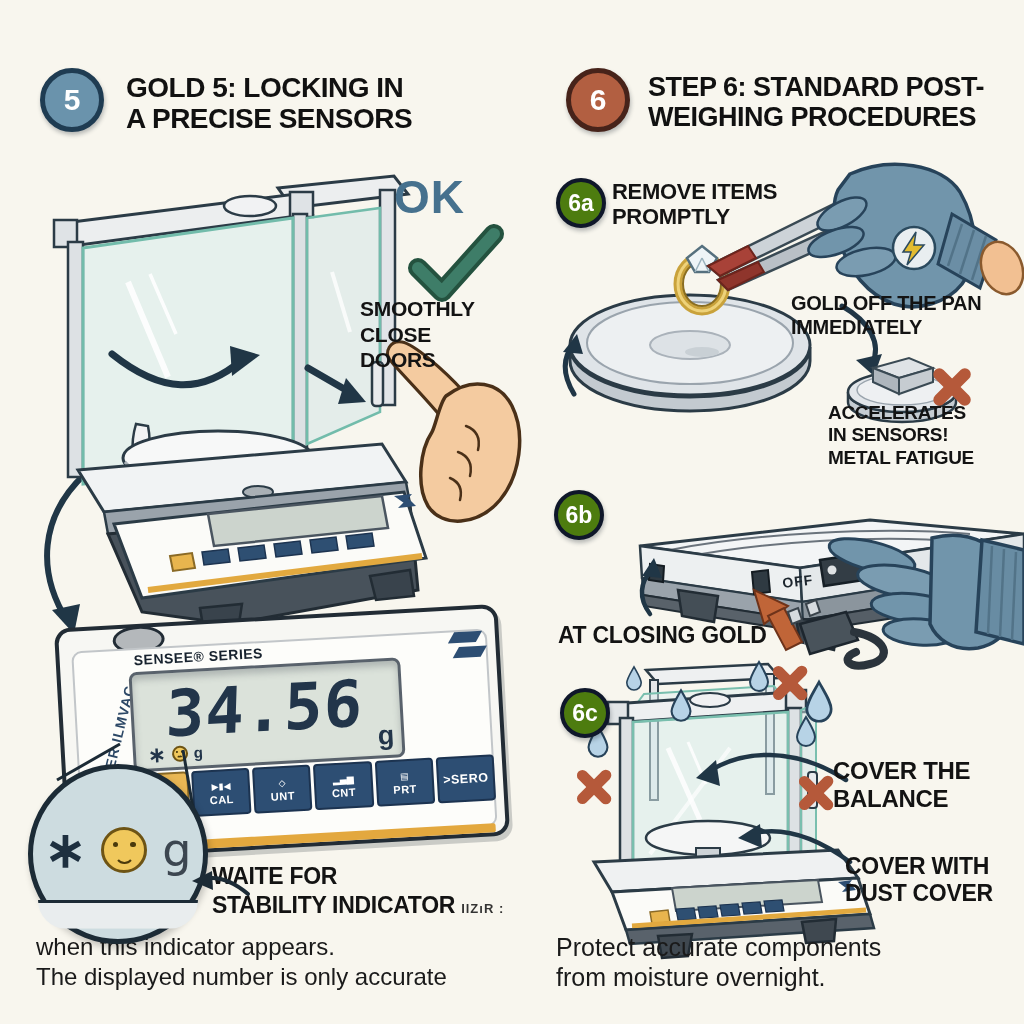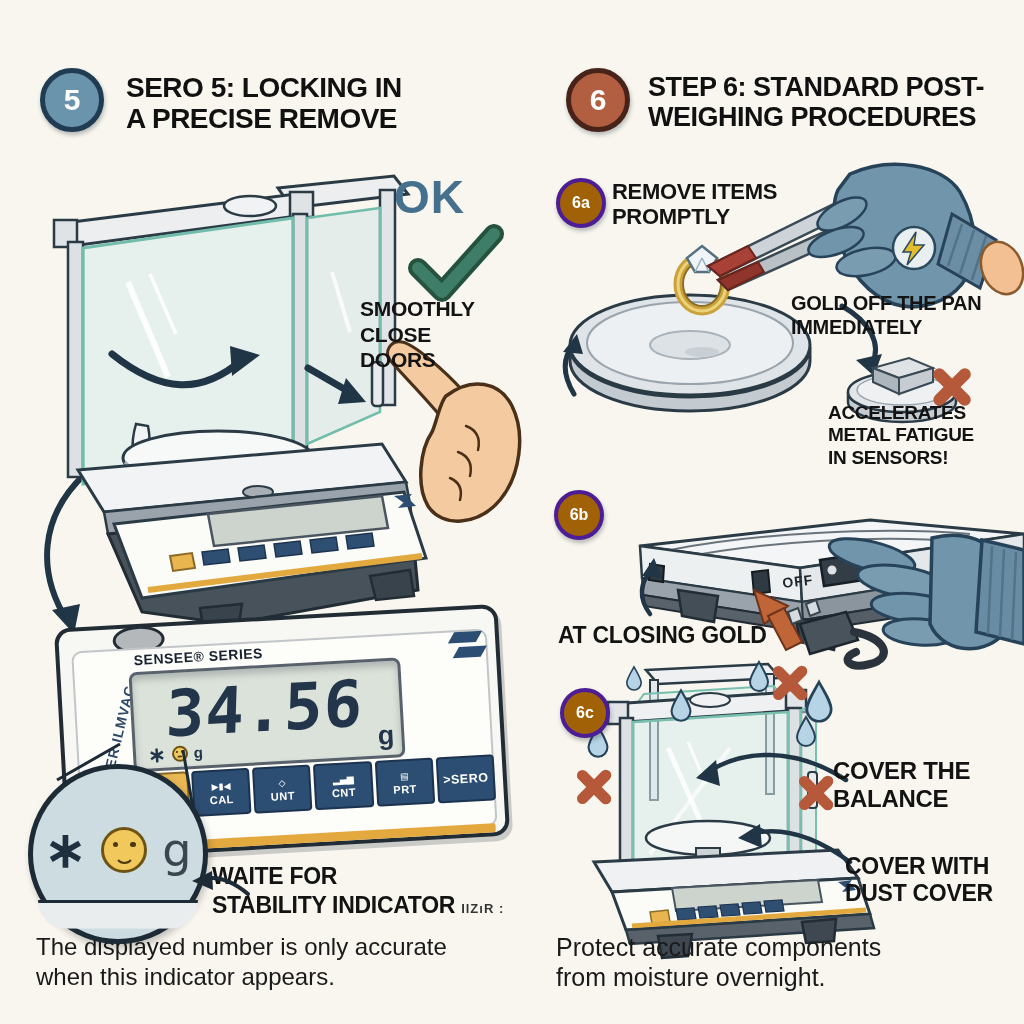--- a/index.html
+++ b/index.html
@@ -2,21 +2,21 @@
 <html><head>
 <meta charset="utf-8">
 <style>
   html,body{margin:0;padding:0}
   .page{position:relative;width:1024px;height:1024px;background:#f8f6ee;overflow:hidden;
         font-family:"Liberation Sans",sans-serif;color:#161616}
   .abs{position:absolute}
   .badge{position:absolute;border-radius:50%;display:flex;align-items:center;justify-content:center;
          color:#fff;font-weight:bold;box-shadow:1px 3px 4px rgba(30,40,50,.3);z-index:5}
   .b5{width:54px;height:54px;background:#6a93ac;border:5px solid #1f3c52;font-size:30px}
-  .rust{width:42px;height:42px;background:#a16207;border:4px solid #4c1d95;font-size:16px}
+  .rust{width:42px;height:42px;background:#4d7c0f;border:4px solid #0f172a;font-size:23px}
   .h1{position:absolute;font-weight:bold;font-size:28px;line-height:1.12;letter-spacing:-.5px;color:#111;z-index:5}
   .h2{position:absolute;font-weight:bold;color:#131313;letter-spacing:-.3px;z-index:5}
   .body-t{position:absolute;color:#1a1a1a;z-index:5}
   .center{text-align:left}
   
   .xmark{position:absolute;z-index:6}
   .xmark i,.xmark b{position:absolute;left:50%;top:50%;width:104%;height:26%;background:#b5593a;border-radius:6px}
   .xmark i{transform:translate(-50%,-50%) rotate(45deg)}
   .xmark b{transform:translate(-50%,-50%) rotate(-45deg)}
   
@@ -73,22 +73,22 @@
 </style>
 </head>
 <body>
 
 <div class="page">
 
   <div class="badge b5" style="left:40px;top:68px">
     <span>5</span>
   </div>
   <div class="h1" style="left:126px;top:72px;width:360px">
-    <div>SERO 5: LOCKING IN</div>
-    <div>A PRECISE REMOVE</div>
+    <div>GOLD 5: LOCKING IN</div>
+    <div>A PRECISE SENSORS</div>
   </div>
 
   <svg class="abs" style="left:50px;top:162px;width:375px;height:470px;z-index:1" viewBox="0 0 375 470">
     <g>
       <polygon points="228,26 344,14 358,32 242,46" fill="#eceeef" stroke="#2b3b46" stroke-width="3"></polygon>
       <rect x="330" y="28" width="15" height="215" fill="#e2e5e8" stroke="#2b3b46" stroke-width="2.5"></rect>
       <polygon points="6,62 246,32 262,52 22,84" fill="#eceeef" stroke="#2b3b46" stroke-width="3"></polygon>
       <rect x="4" y="58" width="23" height="27" fill="#dfe3e6" stroke="#2b3b46" stroke-width="2.5"></rect>
       <rect x="240" y="30" width="23" height="25" fill="#dfe3e6" stroke="#2b3b46" stroke-width="2.5"></rect>
       <rect x="18" y="80" width="15" height="235" fill="#dde1e4" stroke="#2b3b46" stroke-width="2.5"></rect>
@@ -232,22 +232,22 @@
     <polygon points="24,7 4,17 25,26" fill="#1c2b36"></polygon>
   </svg>
   <div class="h2 center" style="left:212px;top:862px;width:306px;font-size:23px;line-height:1.25">
     <div>WAITE FOR</div>
     <div>
       <span>STABILITY INDICATOR</span>
       <span style="font-size:13px;opacity:.85;letter-spacing:1px">IlZıR :</span>
     </div>
   </div>
   <div class="body-t center" style="left:36px;top:932px;width:475px;font-size:24px;line-height:1.25">
+    <div>when this indicator appears.</div>
     <div>The displayed number is only accurate</div>
-    <div>when this indicator appears.</div>
   </div>
 
   <div class="badge b5" style="left:566px;top:68px;background:#b25f41;border-color:#47231a">
     <span>6</span>
   </div>
   <div class="h1" style="left:648px;top:72px;width:376px;font-size:27px">
     <div>STEP 6: STANDARD POST-</div>
     <div>WEIGHING PROCEDURES</div>
   </div>
 
@@ -324,22 +324,22 @@
       <polygon points="54,28 88,18 88,32 54,44" fill="#c6ccd1" stroke="#3a4a54" stroke-width="2"></polygon>
     </g>
   </svg>
   <div class="xmark" style="left:929px;top:364px;width:46px;height:46px">
       <i></i>
       <b></b>
     </div>
 
   <div class="h2 center" style="left:828px;top:402px;width:192px;font-size:19px;line-height:1.18">
     <div>ACCELERATES</div>
+    <div>IN SENSORS!</div>
     <div>METAL FATIGUE</div>
-    <div>IN SENSORS!</div>
   </div>
 
   <div class="badge rust" style="left:554px;top:490px">
     <span>6b</span>
   </div>
 
   <svg class="abs" style="left:550px;top:520px;width:474px;height:152px;z-index:1" viewBox="0 0 474 152">
 
     <g>
       <polygon points="90,26 320,0 474,14 250,48" fill="#f3f5f6" stroke="#2b3b46" stroke-width="3"></polygon>

